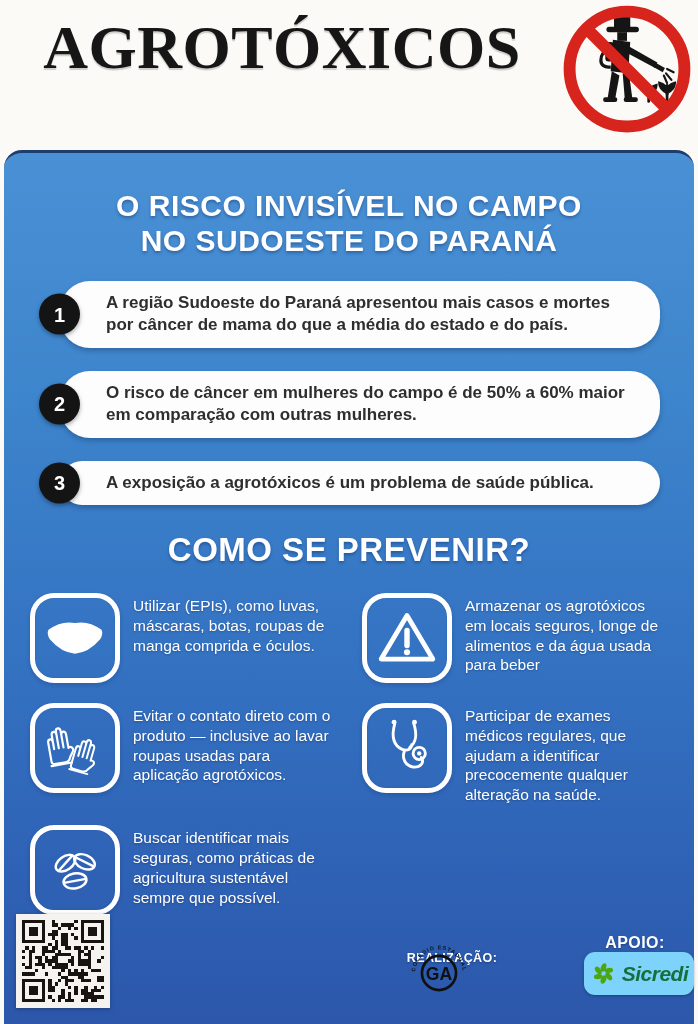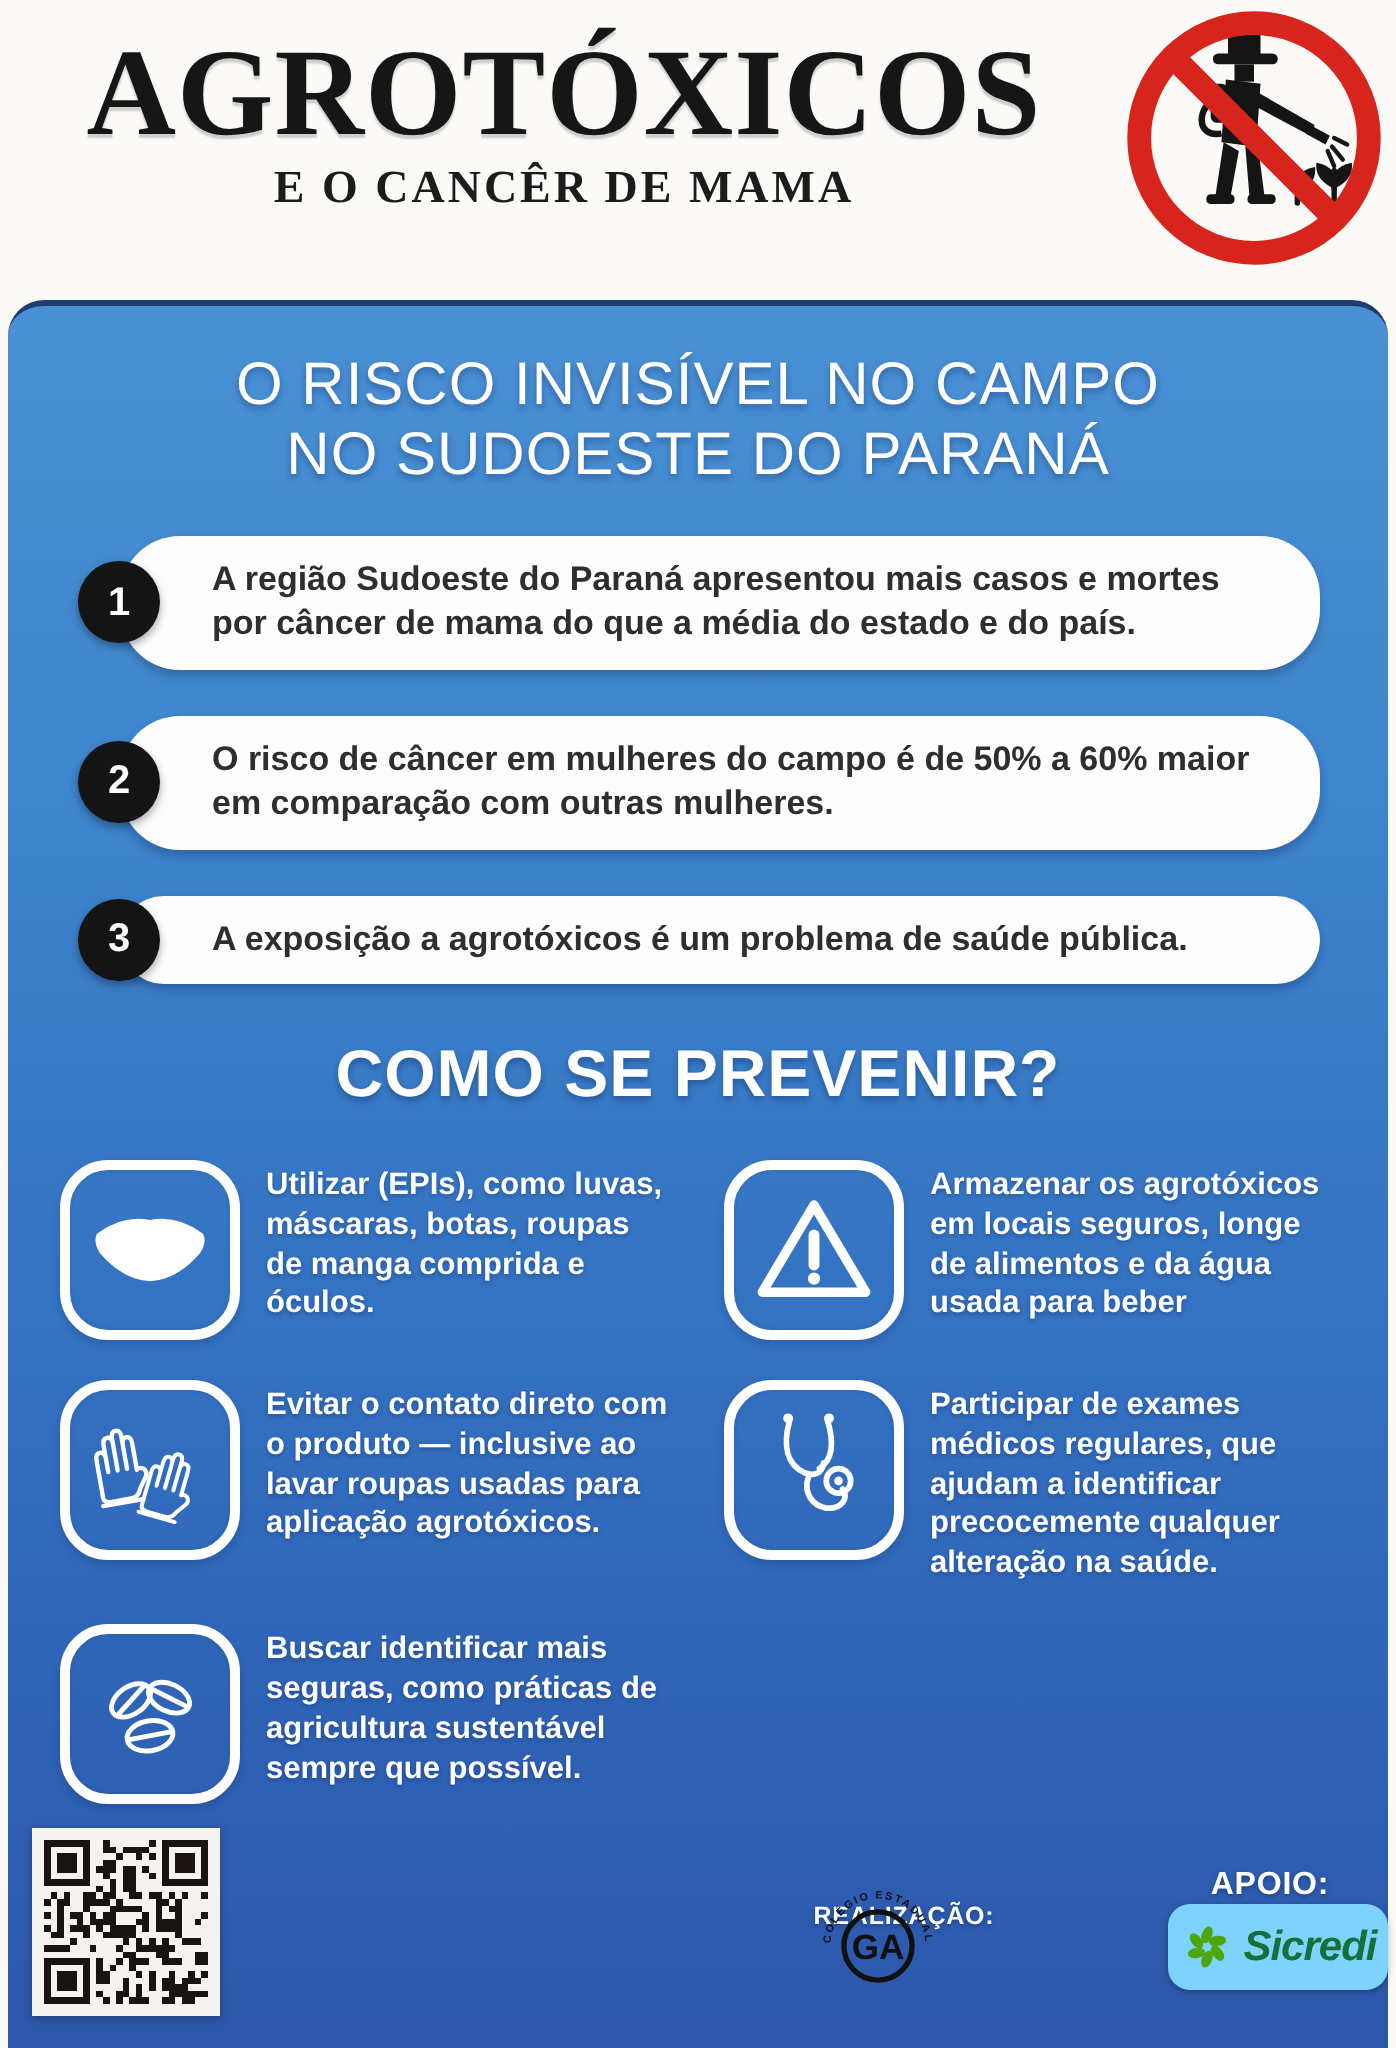--- a/index.html
+++ b/index.html
@@ -19,22 +19,22 @@
   .sub-title { font-size:23px; font-weight:800; letter-spacing:1.5px; color:#1c1c1c; margin-top:2px; }
   .no-spray { position:absolute; right:6px; top:4px; width:130px; height:130px; }
   
   .panel {
     position:absolute; top:150px; left:4px; right:4px; bottom:0;
     background:linear-gradient(180deg,#4a90d5 0%, #3d85cc 28%, #3472c2 58%, #2e60b4 85%, #2c57aa 100%);
     border-radius:18px 18px 0 0; border-top:3px solid #1d3d6e;
     padding:18px 24px 0;
   }
   .risk-title {
-    text-align:center; color:#fff; font-weight:400; font-size:30px; line-height:1.18;
-    letter-spacing:0.5px; text-shadow:0 2px 3px rgba(15,40,90,.4); margin-top:4px;
+    text-align:center; color:#fff; font-weight:700; font-size:30px; line-height:1.18;
+    letter-spacing:0.5px; text-shadow:0 2px 3px rgba(15,40,90,.4); margin-top:17px;
   }
   .facts { margin:22px 10px 0 32px; }
   .fact {
     position:relative; background:#fdfdfd; border-radius:30px;
     padding:11px 20px 11px 46px; margin-bottom:23px;
     box-shadow:0 3px 5px rgba(10,30,70,.28);
     font-size:17px; font-weight:700; color:#2e2e2e; line-height:1.32;
   }
   .badge {
     position:absolute; left:-21px; top:50%; transform:translateY(-50%);
@@ -52,21 +52,21 @@
     column-gap:26px; row-gap:20px; padding:0 2px;
   }
   .item { display:flex; align-items:flex-start; }
   .icon-box {
     flex:0 0 auto; width:90px; height:90px; border:5.5px solid #fff; border-radius:24px;
     display:flex; align-items:center; justify-content:center;
     box-shadow:0 2px 4px rgba(10,30,70,.2), inset 0 0 2px rgba(10,30,70,.15);
   }
   .icon-box svg { width:68px; height:68px; }
   .item-text {
-    margin-left:13px; padding-top:3px; color:#fff; font-weight:700;
+    margin-left:13px; padding-top:3px; color:#fff; font-weight:400;
     font-size:15.5px; line-height:1.28; text-shadow:0 1px 2px rgba(15,40,90,.4);
     max-width:215px;
   }
   
   .footer { position:absolute; left:0; right:0; bottom:0; height:118px; }
   .qr-box {
     position:absolute; left:16px; bottom:16px; width:94px; height:94px;
     background:#f4f3ef; padding:6px; box-shadow:0 1px 4px rgba(0,0,0,.3);
   }
   .qr-box svg { width:100%; height:100%; display:block; }
@@ -86,21 +86,20 @@
   .sicredi-word { font-size:21px; font-weight:800; font-style:italic; color:#17703c; letter-spacing:-0.5px; }
 </style>
 </head>
 <body>
 
 <div class="poster">
 
   <div class="header">
     <div class="title-wrap">
       <div class="main-title">AGROTÓXICOS</div>
-      <div class="sub-title">E O CANCÊR DE MAMA</div>
     </div>
     <div class="no-spray">
       <svg viewBox="0 0 120 120">
         <g fill="#151515" stroke="none">
           <rect x="41" y="21" width="30" height="5" rx="2.5"></rect>
           <rect x="48" y="11" width="15" height="12" rx="2"></rect>
           <rect x="51" y="26" width="9" height="8"></rect>
           <path d="M47,33 L63,35 L61,64 L45,62 Z"></path>
           <rect x="40" y="35" width="8" height="18" rx="3"></rect>
           <path d="M60,38 L88,54 L86,59 L58,44 Z"></path>

